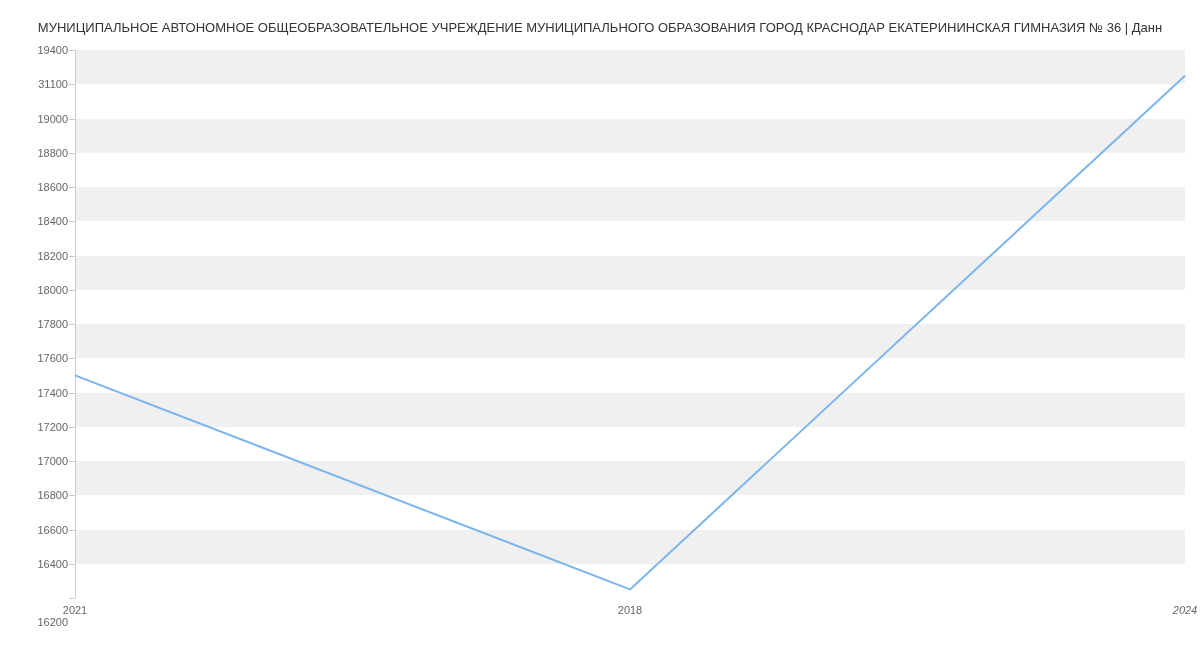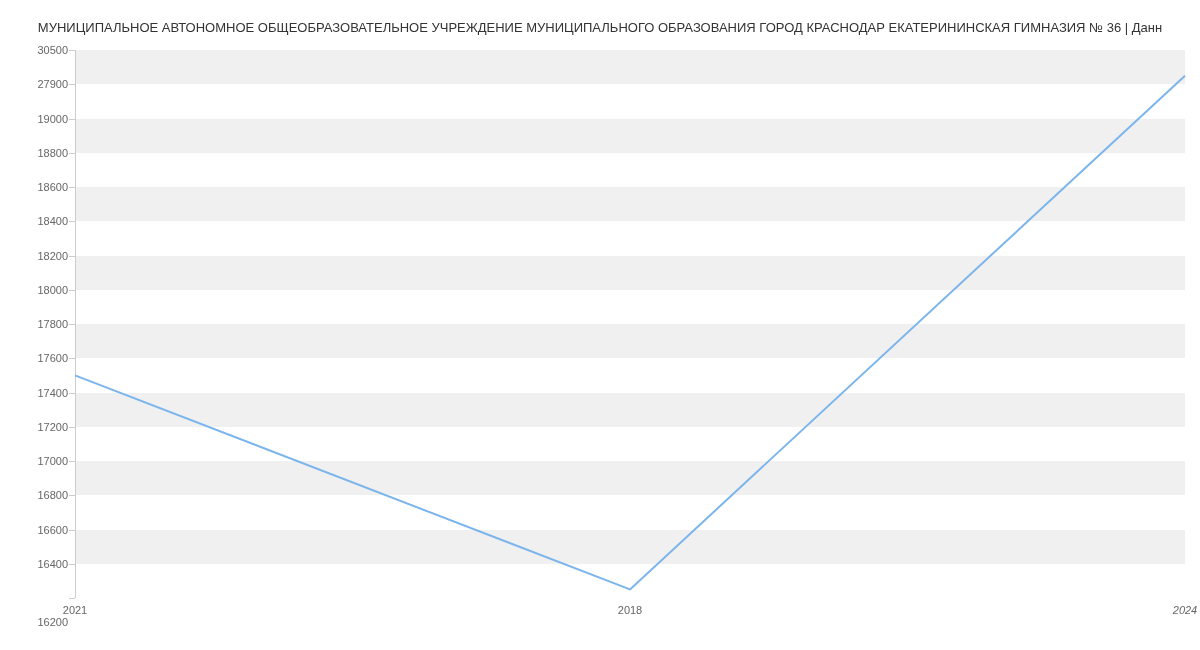--- a/index.html
+++ b/index.html
@@ -127,18 +127,18 @@
     <div class="y-label" style="top: 426.75px; margin-left: 30px;">17200</div>
     <div class="y-label" style="top: 392.5px;">17400</div>
     <div class="y-label" style="top: 358.25px;">17600</div>
     <div class="y-label" style="top: 324px;">17800</div>
     <div class="y-label" style="top: 289.75px;">18000</div>
     <div class="y-label" style="top: 255.5px;">18200</div>
     <div class="y-label" style="top: 221.25px;">18400</div>
     <div class="y-label" style="top: 187px; text-align: center;">18600</div>
     <div class="y-label" style="top: 152.75px;">18800</div>
     <div class="y-label" style="top: 118.5px;">19000</div>
-    <div class="y-label" style="top: 84.25px;">27900</div>
-    <div class="y-label" style="top: 50px;">30500</div>
+    <div class="y-label" style="top: 84.25px;">31100</div>
+    <div class="y-label" style="top: 50px;">19400</div>
     <div class="x-label" style="left: 75px;">2021</div>
     <div class="x-label" style="left: 630px;">2018</div>
     <div class="x-label" style="left: 1185px; font-style: italic;">2024</div>
   </div>
 
 </body></html>

